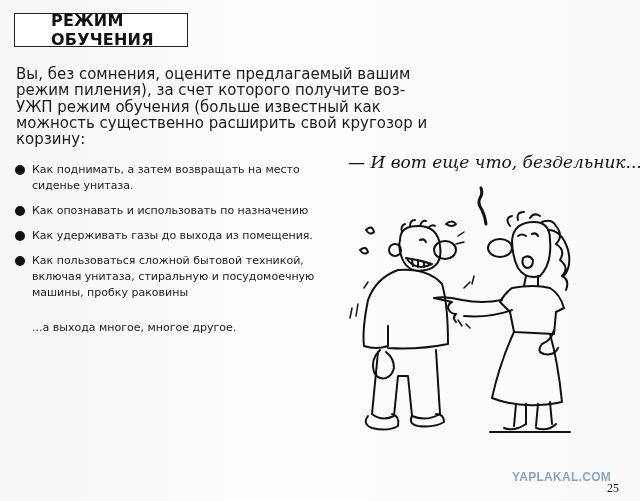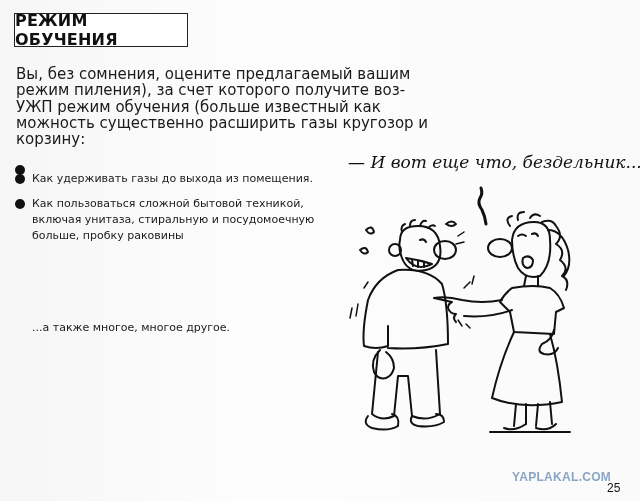--- a/index.html
+++ b/index.html
@@ -1,69 +1,75 @@
 <!DOCTYPE html>
 <html><head>
 <meta charset="utf-8">
 <style>
   html, body { margin:0; padding:0; }
   body { width:640px; height:501px; background:#fbfbfb; position:relative; overflow:hidden;
          font-family:"DejaVu Sans", sans-serif; color:#111; }
   .page { position:absolute; inset:0; background:linear-gradient(90deg,#f6f6f6 0%,#fdfdfd 40%,#fafafa 100%); }
   .title-box { position:absolute; left:14px; top:13px; width:172px; height:32px; border:1.5px solid #222;
                display:flex; align-items:center; justify-content:center; background:#fff; }
-  .title-box span { font-size:16px; font-weight:bold; letter-spacing:0.2px; color:#111; }
+  .title-box span { font-size:16px; font-weight:bold; letter-spacing:0.2px; color:#111;margin-left:36px; }
   .intro { position:absolute; left:16px; top:66px; width:300px; font-size:15px; line-height:16.3px; color:#1a1a1a; }
   .intro div { white-space:nowrap; }
   .bullets { position:absolute; left:14px; top:162px; width:310px; margin:0; padding:0; list-style:none; }
   .bullets li { position:relative; padding-left:18px; font-size:11px; line-height:16px; color:#1a1a1a; margin-bottom:9px; }
   .bullets li .dot { position:absolute; left:1px; top:3px; width:10px; height:10px; border-radius:50%; background:#111; }
   .bullets li div { white-space:nowrap; }
   .outro { position:absolute; left:32px; top:321px; font-size:11px; color:#1a1a1a; }
   .speech { position:absolute; left:348px; top:152px; font-family:"DejaVu Serif", serif; font-style:italic;
             font-size:17px; color:#111; white-space:nowrap; }
   .cartoon { position:absolute; left:340px; top:180px; width:280px; height:270px; }
   .watermark { position:absolute; left:512px; top:470px; font-size:12px; font-weight:bold; color:#8aa5c4;
                letter-spacing:0.3px; font-family:"Liberation Sans", sans-serif;text-align:right; }
-  .page-num { position:absolute; left:607px; top:481px; font-size:12px; color:#111; font-family:Liberation Sans, sans-serif; }
+  .page-num { position:absolute; left:607px; top:481px; font-size:12px; color:#111; font-family:Liberation Serif, serif; }
 </style>
 </head>
 <body>
 
 <div class="page">
 
   <div class="title-box">
     <span>РЕЖИМ ОБУЧЕНИЯ</span>
   </div>
 
   <div class="intro">
     <div>Вы, без сомнения, оцените предлагаемый вашим</div>
     <div>режим пиления), за счет которого получите воз-</div>
     <div>УЖП режим обучения (больше известный как</div>
-    <div>можность существенно расширить газы кругозор и</div>
+    <div>можность существенно расширить свой кругозор и</div>
     <div>корзину:</div>
   </div>
 
   <ul class="bullets">
     <li>
       <span class="dot"></span>
+      <div>Как поднимать, а затем возвращать на место</div>
+      <div>сиденье унитаза.</div>
+    </li>
+    <li>
+      <span class="dot"></span>
+      <div>Как опознавать и использовать по назначению</div>
     </li>
     <li>
       <span class="dot"></span>
       <div>Как удерживать газы до выхода из помещения.</div>
     </li>
     <li>
       <span class="dot"></span>
       <div>Как пользоваться сложной бытовой техникой,</div>
       <div>включая унитаза, стиральную и посудомоечную</div>
-      <div>больше, пробку раковины</div>
+      <div>машины, пробку раковины</div>
     </li>
   </ul>
 
-  <div class="outro">...а также многое, многое другое.</div>
+  <div class="outro">...а выхода многое, многое другое.</div>
 
   <div class="speech">— И вот еще что, бездельник...</div>
 
   <svg class="cartoon" viewBox="0 0 280 270" fill="none" stroke="#111" stroke-width="2" stroke-linecap="round" stroke-linejoin="round">
 
     <path d="M141 8 q2 6 -1 10 q-3 5 2 12 q3 6 4 14" stroke-width="3"></path>
 
     <g>
 
       <path d="M60 60 q0 -14 18 -14 q20 0 22 20 q3 20 -14 24 q-18 4 -24 -12 q-4 -10 -2 -18 z"></path>

